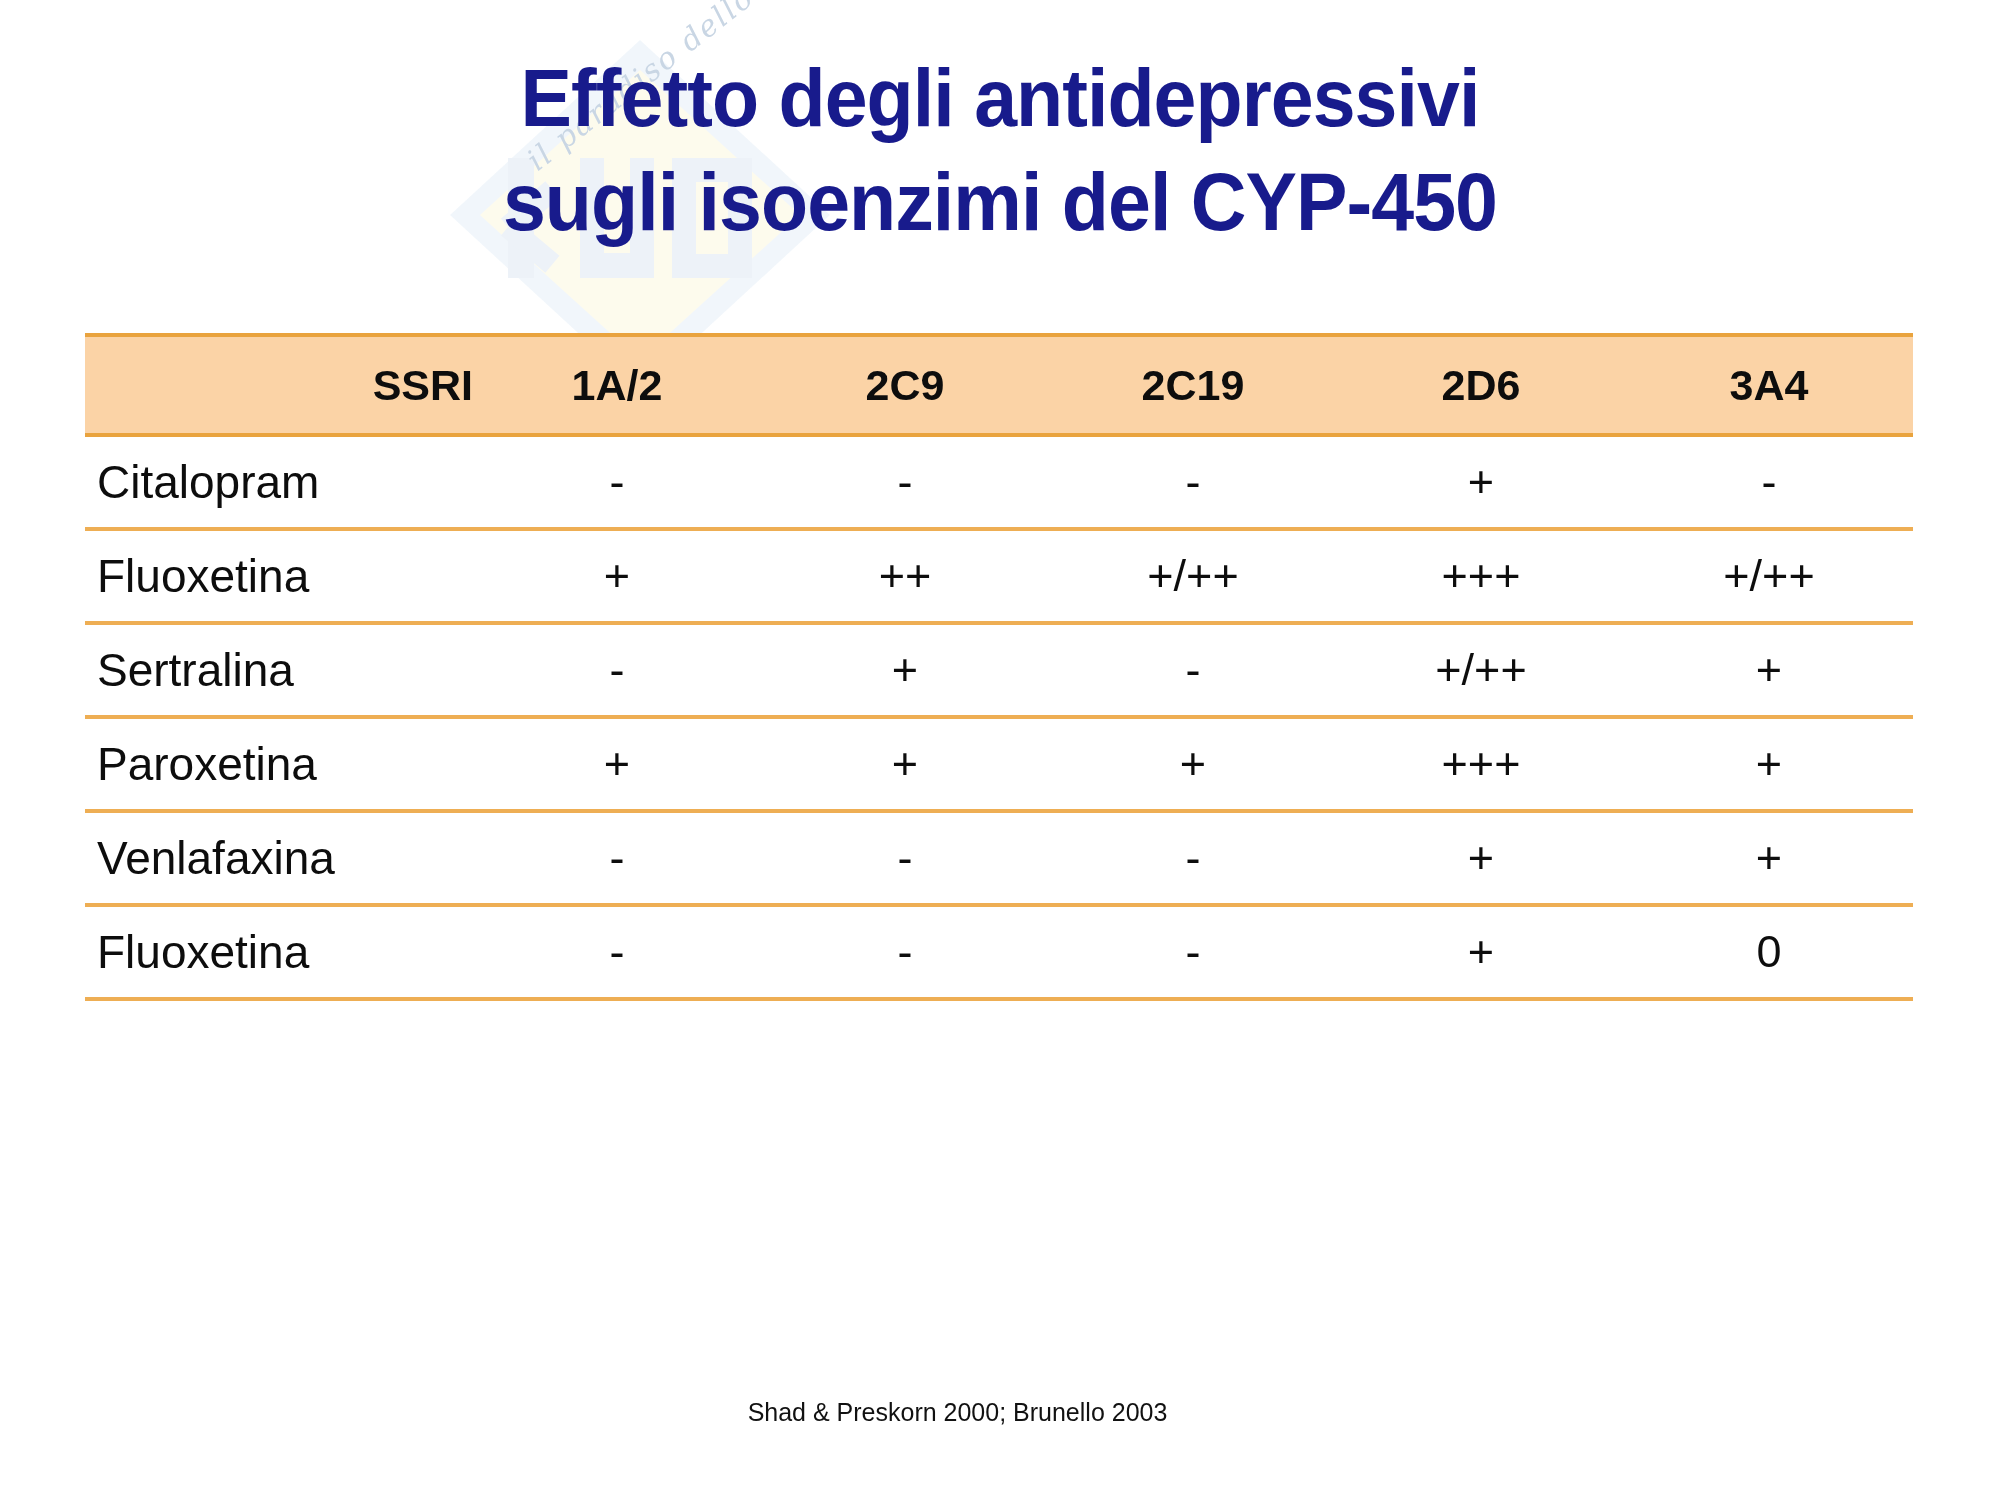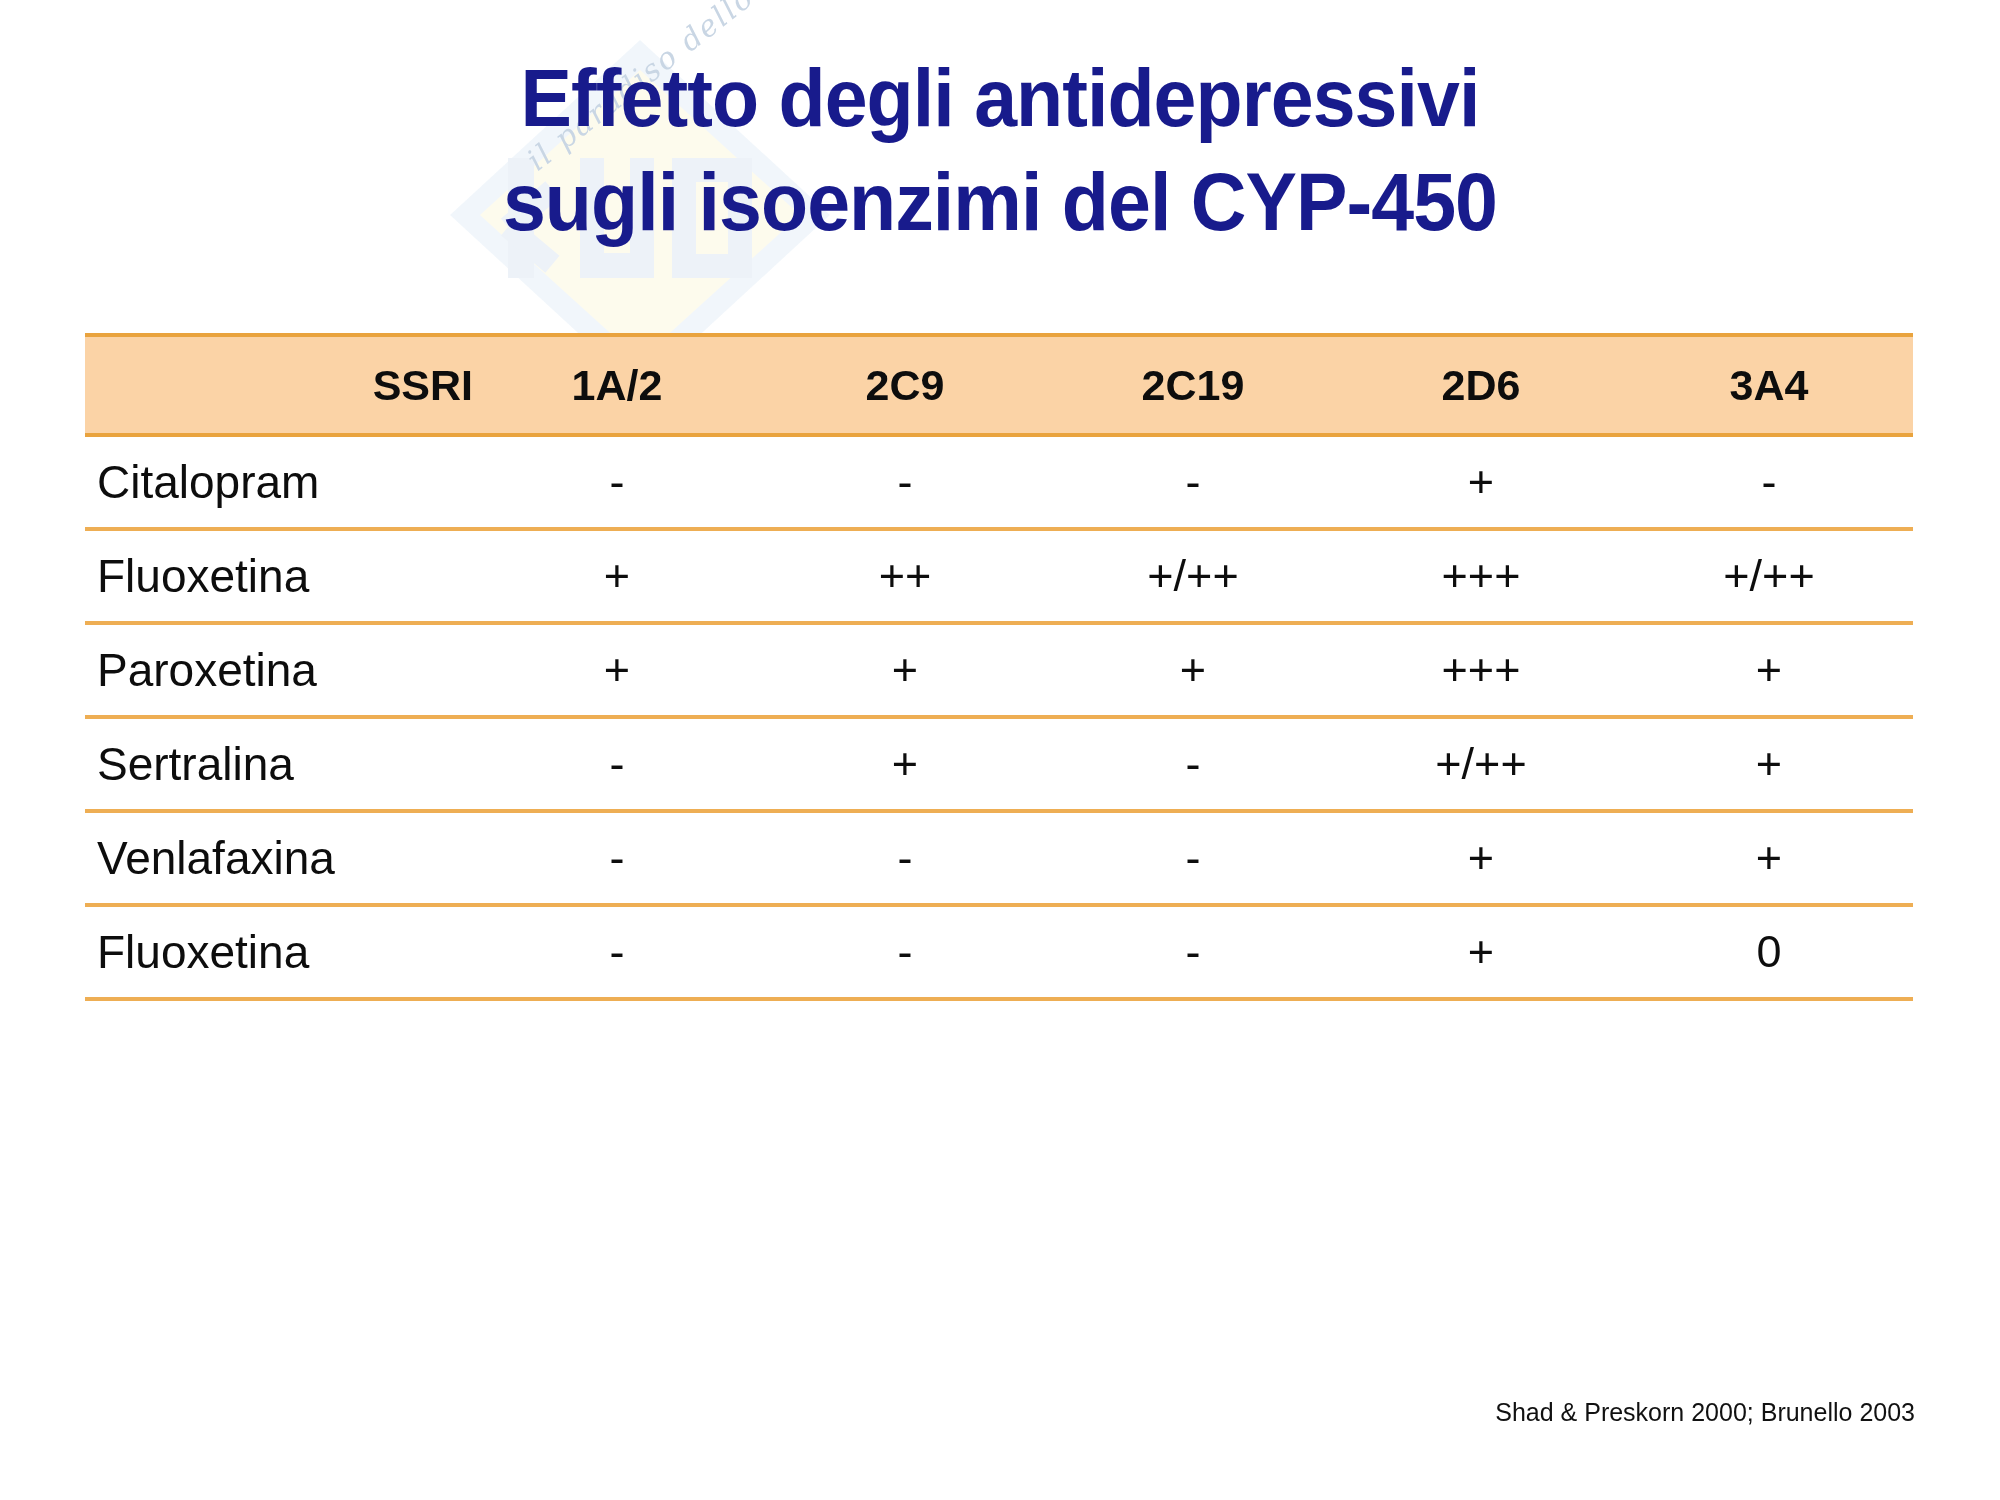--- a/index.html
+++ b/index.html
@@ -112,21 +112,21 @@
     padding-left: 12px;
     font-size: 46px;
   }
 
   
   #citation {
     position: absolute;
     left: 0;
     top: 1398px;
     width: 1915px;
-    text-align: right;
+    text-align: center;
     z-index: 2;
     font-family: "Liberation Sans", sans-serif;
     font-size: 25px;
     font-weight: normal;
     color: #111111;
   }
 </style>
 </head>
 <body>
 
@@ -188,33 +188,33 @@
       </tr>
       <tr>
         <td class="drug-cell">Fluoxetina</td>
         <td>+</td>
         <td>++</td>
         <td>+/++</td>
         <td>+++</td>
         <td>+/++</td>
       </tr>
       <tr>
+        <td class="drug-cell">Sertralina</td>
+        <td>-</td>
+        <td>+</td>
+        <td>-</td>
+        <td>+/++</td>
+        <td>+</td>
+      </tr>
+      <tr>
         <td class="drug-cell">Paroxetina</td>
         <td>+</td>
         <td>+</td>
         <td>+</td>
         <td>+++</td>
-        <td>+</td>
-      </tr>
-      <tr>
-        <td class="drug-cell">Sertralina</td>
-        <td>-</td>
-        <td>+</td>
-        <td>-</td>
-        <td>+/++</td>
         <td>+</td>
       </tr>
       <tr>
         <td class="drug-cell">Venlafaxina</td>
         <td>-</td>
         <td>-</td>
         <td>-</td>
         <td>+</td>
         <td>+</td>
       </tr>

